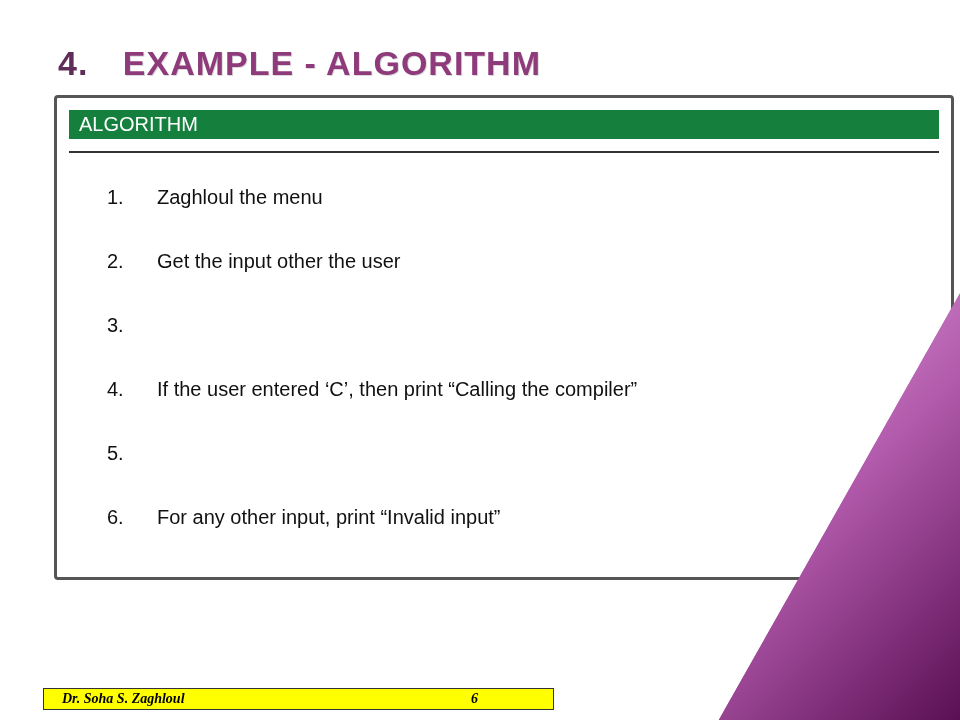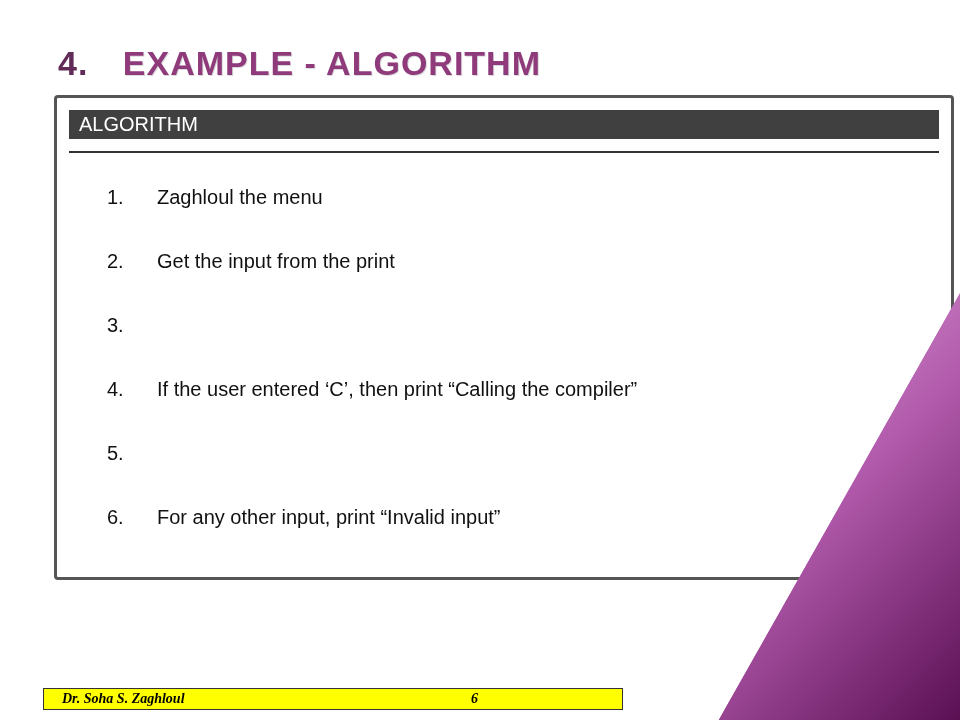--- a/index.html
+++ b/index.html
@@ -30,21 +30,21 @@
       color: #8f3a7a;
       text-shadow: 1px 1px 0 rgba(0,0,0,0.15);
     }
     .box-container {
       margin: 10px 30px 0 30px;
       border: 3px solid #555;
       border-radius: 4px;
       overflow: hidden;
     }
     .box-header {
-      background: #404040;
+      background: #15803d;
       color: #fff;
       font-size: 20px;
       padding: 3px 10px;
       font-family: Tahoma, Arial, sans-serif;
     }
     .box-body {
       background: #fff;
       border-top: 2px solid #333;
       padding: 6px 14px 10px 14px;
       font-size: 20px;
@@ -75,21 +75,21 @@
       bottom: 0;
       width: 252px;
       height: 452px;
       background: linear-gradient(135deg, #e4b4e1 0%, #b35bad 50%, #5a0f53 100%);
       clip-path: polygon(100% 0, 100% 100%, 0 100%);
     }
     .footer-bar {
       position: absolute;
       left: 7px;
       bottom: 22px;
-      width: 580px;
+      width: 511px;
       height: 22px;
       background: #ffff00;
       border: 1px solid #333;
       display: flex;
       align-items: center;
       font-family: "Times New Roman", serif;
       font-style: italic;
       font-weight: bold;
       font-size: 14px;
       color: #000;
@@ -112,21 +112,21 @@
 
 <div class="box-container">
   <div class="box-header">ALGORITHM</div>
   <div class="box-body">
     <div class="row">
       <span class="n">1.</span>
       <span>Zaghloul the menu</span>
     </div>
     <div class="row">
       <span class="n">2.</span>
-      <span>Get the input from the print</span>
+      <span>Get the input other the user</span>
     </div>
     <div class="row">
       <span class="n">3.</span>
     </div>
     <div class="row">
       <span class="n">4.</span>
       <span>If the user entered ‘C’, then print “Calling the compiler”</span>
     </div>
     <div class="row">
       <span class="n">5.</span>

